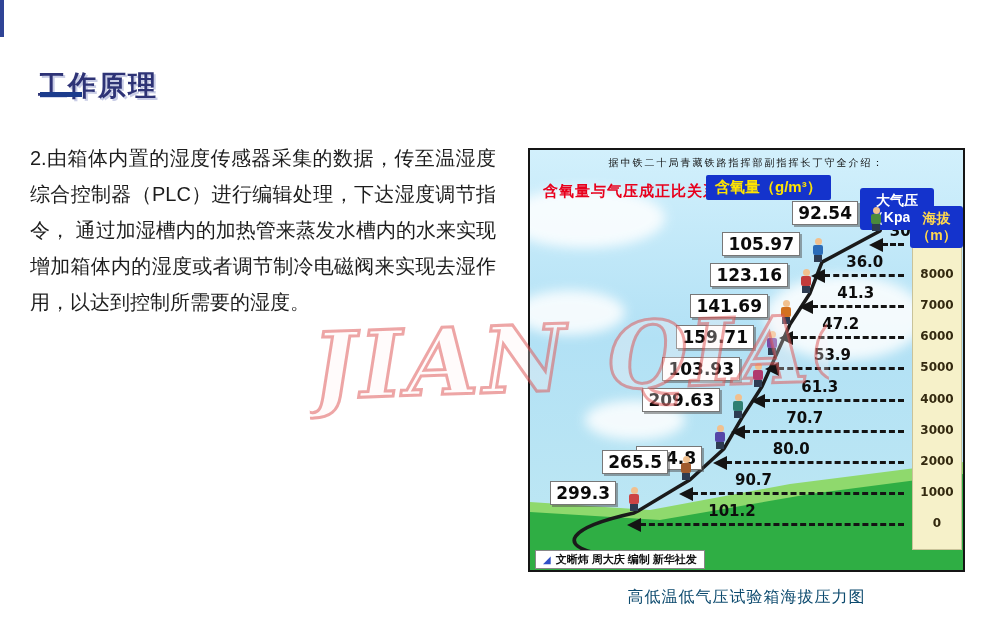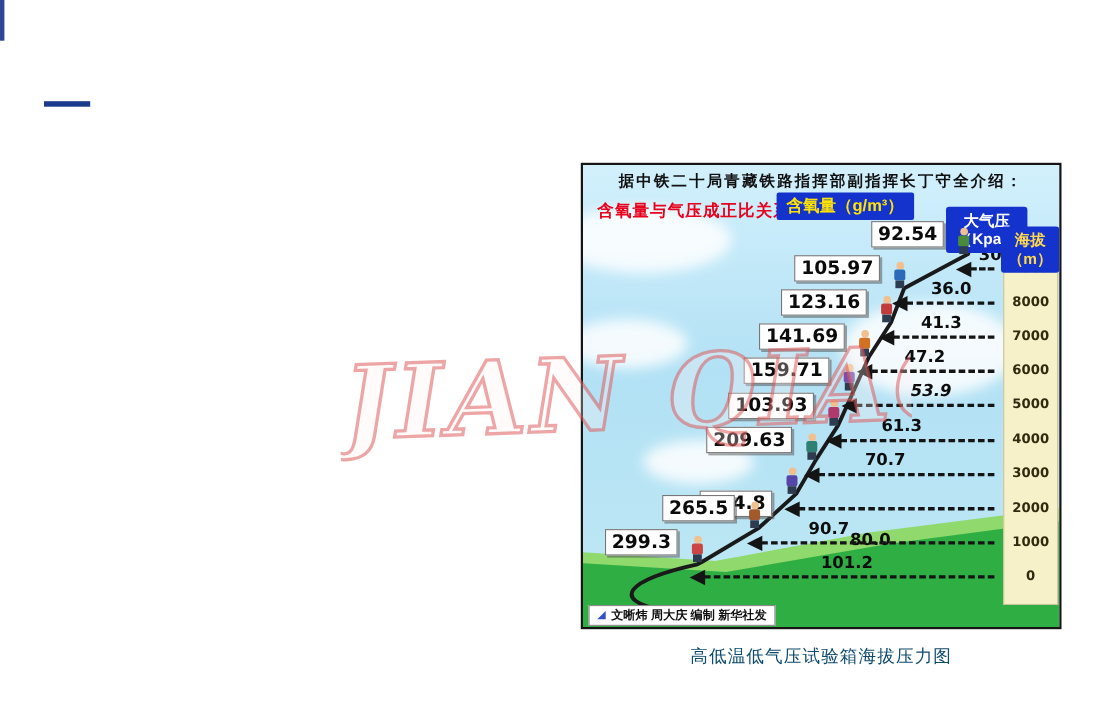--- a/index.html
+++ b/index.html
@@ -15,22 +15,22 @@
   .body-text{position:absolute;left:30px;top:140px;width:466px;font-size:20px;line-height:36px;
              color:#1d1d1d;text-align:justify;font-weight:500;}
   .body-text p{margin:0;}
 
   
   .chart{position:absolute;left:528px;top:148px;width:437px;height:424px;box-sizing:border-box;
          border:2px solid #151515;overflow:hidden;
          background:linear-gradient(180deg,#d2f0fc 0%,#b2e1f5 45%,#bfe8f3 100%);}
   .cloud{position:absolute;background:#ffffff;border-radius:50%;filter:blur(6px);opacity:.85;}
 
-  .chart-title{position:absolute;top:6px;left:0;right:0;text-align:center;font-size:14px;
-               font-weight:bold;color:#101010;letter-spacing:2px;white-space:nowrap;}
+  .chart-title{position:absolute;top:6px;left:0;right:0;text-align:center;font-size:10px;
+               font-weight:normal;color:#101010;letter-spacing:2px;white-space:nowrap;}
   .relation{position:absolute;left:13px;top:32px;font-size:15px;font-weight:bold;color:#e8001c;letter-spacing:1px;}
   .o2-header{position:absolute;left:176px;top:25px;background:#1433cc;color:#ffe400;
              font-size:15px;font-weight:bold;padding:3px 9px;border-radius:2px;white-space:nowrap;}
   .p-header{position:absolute;left:330px;top:38px;width:74px;background:#1433cc;color:#ffffff;
             text-align:center;font-weight:bold;font-size:14px;line-height:17px;padding:4px 0;
             border-radius:3px;z-index:5;}
   .alt-header{position:absolute;left:380px;top:56px;width:53px;background:#1433cc;color:#ffd84d;
               text-align:center;font-weight:bold;font-size:14px;line-height:17px;padding:4px 0;
               border-radius:3px;z-index:6;}
   .alt-column{position:absolute;left:382px;top:86px;width:50px;height:314px;background:#f6f1c9;
@@ -64,23 +64,25 @@
   .watermark{position:absolute;left:308px;top:286px;z-index:20;pointer-events:none;
              transform:rotate(-2deg);opacity:.8;}
 </style>
 </head>
 <body>
 
 <div class="page">
 
   <div class="edge-line"></div>
 
+  <h1 class="page-title">工作原理</h1>
   <div class="title-underline"></div>
 
   <div class="body-text">
+    <p>2.由箱体内置的湿度传感器采集的数据，传至温湿度综合控制器（PLC）进行编辑处理，下达湿度调节指令， 通过加湿槽内的加热管来蒸发水槽内的水来实现增加箱体内的湿度或者调节制冷电磁阀来实现去湿作用，以达到控制所需要的湿度。</p>
   </div>
 
   <div class="chart">
     <div class="cloud" style="left:-25px;top:38px;width:160px;height:60px;"></div>
     <div class="cloud" style="left:-15px;top:140px;width:110px;height:45px;"></div>
     <div class="cloud" style="left:235px;top:125px;width:160px;height:85px;"></div>
     <div class="cloud" style="left:55px;top:250px;width:100px;height:40px;"></div>
 
     <svg class="ground-svg" width="433" height="420">
       <polygon points="0,352 120,360 260,334 433,312 433,420 0,420" fill="#8fd96d"></polygon>
@@ -136,21 +138,21 @@
         <div class="arrow" style="left: 262px; top: 186.3px; width: 112px;"></div>
         <div class="p-val" style="left: 292.25px; top: 165.3px;">47.2</div>
         <div class="o2-box" style="right: 195px; top: 144.3px;">141.69</div>
         <div class="person" style="left: 250px; top: 150.3px;">
           <span style="width:7px;height:7px;border-radius:50%;background:#f1c08e;"></span>
           <span style="width:10px;height:10px;background:#d2711f;border-radius:2px;"></span>
           <span style="width:8px;height:7px;background:#2e3c52;"></span>
         </div>
         <div class="alt-label" style="top: 210.4px;">5000</div>
         <div class="arrow" style="left: 248px; top: 217.4px; width: 126px;"></div>
-        <div class="p-val" style="left: 298px; top: 196.4px; font-style: italic;">53.9</div>
+        <div class="p-val" style="left: 284px; top: 196.4px;">53.9</div>
         <div class="o2-box" style="right: 209px; top: 175.4px;">159.71</div>
         <div class="person" style="left: 236px; top: 181.4px;">
           <span style="width:7px;height:7px;border-radius:50%;background:#f1c08e;"></span>
           <span style="width:10px;height:10px;background:#7b4fa6;border-radius:2px;"></span>
           <span style="width:8px;height:7px;background:#2e3c52;"></span>
         </div>
         <div class="alt-label" style="top: 241.5px;">4000</div>
         <div class="arrow" style="left: 234px; top: 248.5px; width: 140px;"></div>
         <div class="p-val" style="left: 271.25px; top: 227.5px;">61.3</div>
         <div class="o2-box" style="right: 223px; top: 206.5px;">103.93</div>
@@ -163,39 +165,39 @@
         <div class="arrow" style="left: 214px; top: 279.6px; width: 160px;"></div>
         <div class="p-val" style="left: 256.25px; top: 258.6px;">70.7</div>
         <div class="o2-box" style="right: 243px; top: 237.6px;">209.63</div>
         <div class="person" style="left: 202px; top: 243.6px;">
           <span style="width:7px;height:7px;border-radius:50%;background:#f1c08e;"></span>
           <span style="width:10px;height:10px;background:#2f7f72;border-radius:2px;"></span>
           <span style="width:8px;height:7px;background:#2e3c52;"></span>
         </div>
         <div class="alt-label" style="top: 303.7px;">2000</div>
         <div class="arrow" style="left: 196px; top: 310.7px; width: 178px;"></div>
-        <div class="p-val" style="left: 242.75px; top: 289.7px; margin-top: 41px;">80.0</div>
+        <div class="p-val" style="left: 242.75px; top: 289.7px;">80.0</div>
         <div class="o2-box" style="right: 261px; top: 262px; margin-top: 34px;">234.8</div>
         <div class="person" style="left: 184px; top: 274.7px;">
           <span style="width:7px;height:7px;border-radius:50%;background:#f1c08e;"></span>
           <span style="width:10px;height:10px;background:#5546a8;border-radius:2px;"></span>
           <span style="width:8px;height:7px;background:#2e3c52;"></span>
         </div>
         <div class="alt-label" style="top: 334.8px;">1000</div>
         <div class="arrow" style="left: 162px; top: 341.8px; width: 212px;"></div>
         <div class="p-val" style="left: 205px; top: 320.8px;">90.7</div>
         <div class="o2-box" style="right: 295px; top: 299.8px;">265.5</div>
         <div class="person" style="left: 150px; top: 305.8px;">
           <span style="width:7px;height:7px;border-radius:50%;background:#f1c08e;"></span>
           <span style="width:10px;height:10px;background:#a05a2c;border-radius:2px;"></span>
           <span style="width:8px;height:7px;background:#2e3c52;"></span>
         </div>
         <div class="alt-label" style="top: 365.9px;">0</div>
         <div class="arrow" style="left: 110px; top: 372.9px; width: 264px;"></div>
-        <div class="p-val" style="left: 178.25px; top: 351.9px; margin-left: 38px;">101.2</div>
+        <div class="p-val" style="left: 178.25px; top: 351.9px;">101.2</div>
         <div class="o2-box" style="right: 347px; top: 330.9px;">299.3</div>
         <div class="person" style="left: 98px; top: 336.9px;">
           <span style="width:7px;height:7px;border-radius:50%;background:#f1c08e;"></span>
           <span style="width:10px;height:10px;background:#cc4444;border-radius:2px;"></span>
           <span style="width:8px;height:7px;background:#2e3c52;"></span>
         </div>
       </div>
 
     <div class="credit">
       <span class="credit-icon">◢</span>

